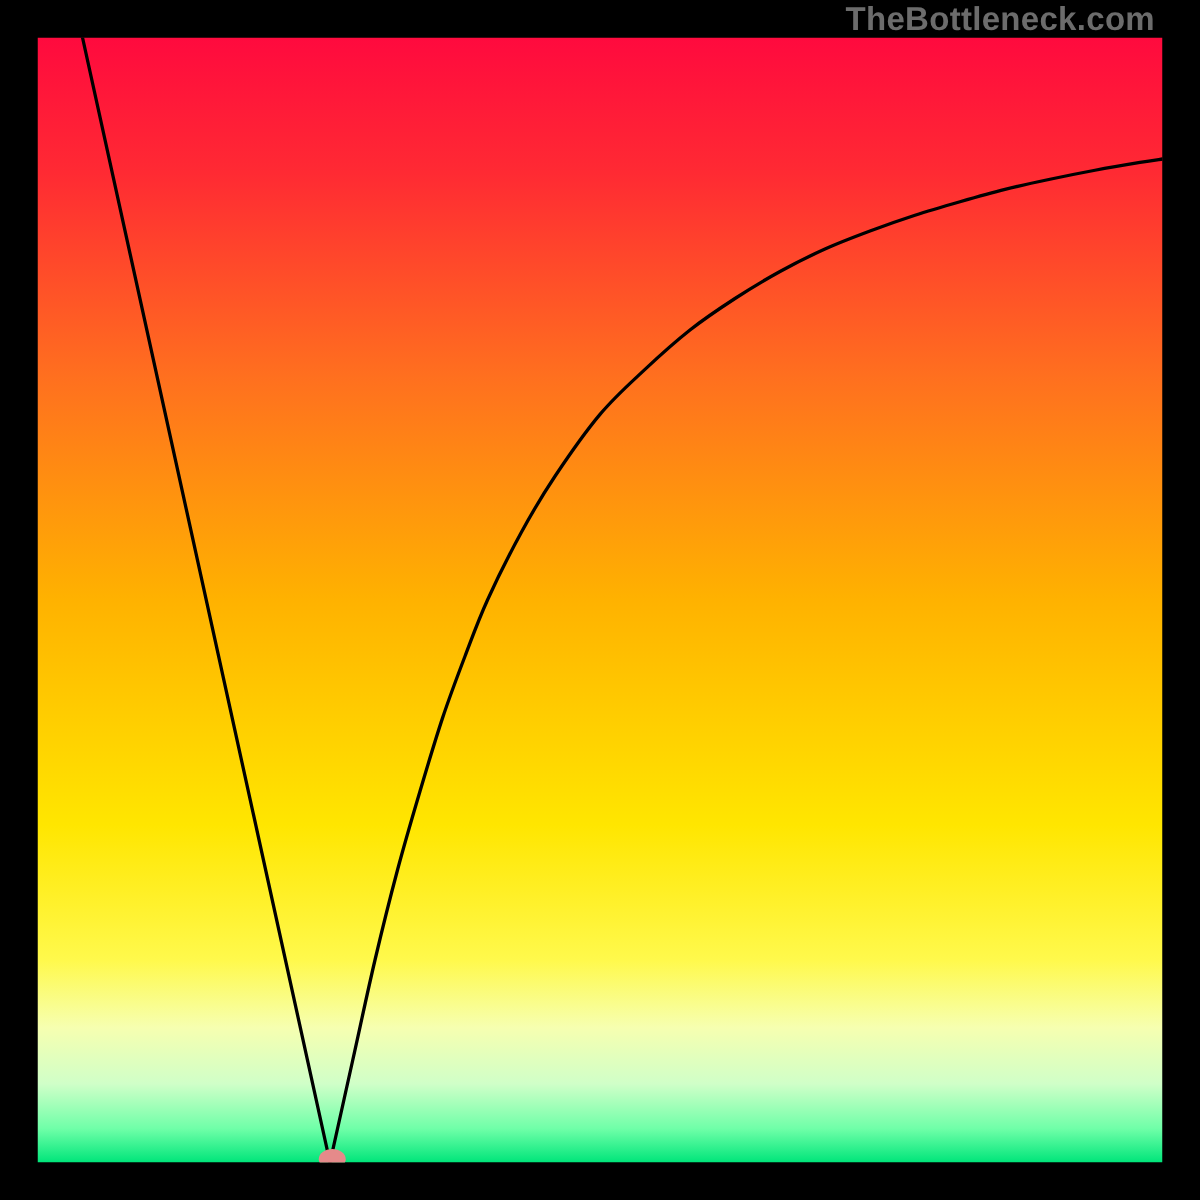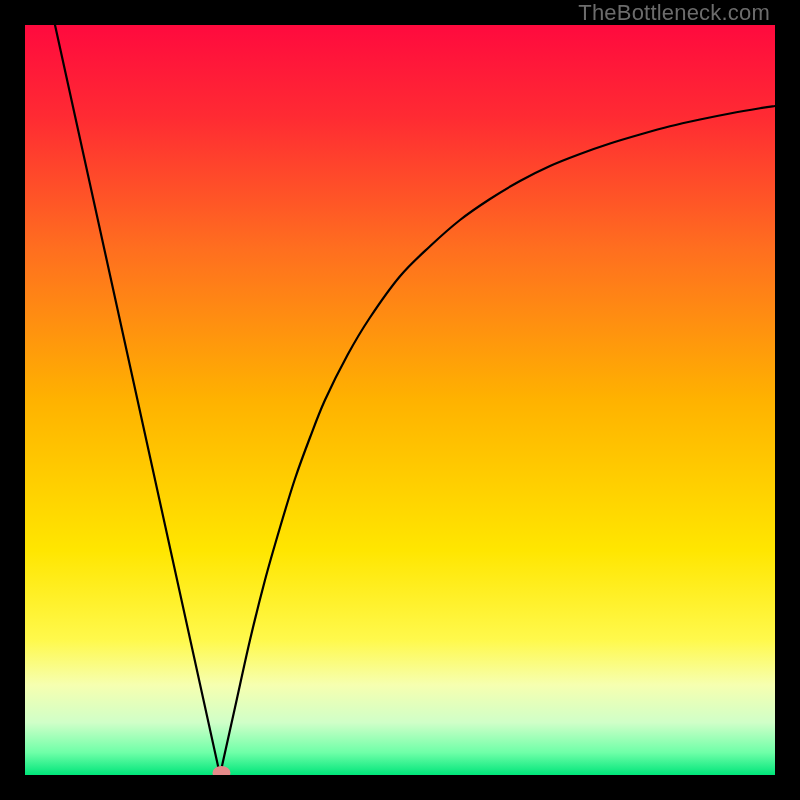--- a/index.html
+++ b/index.html
@@ -26,21 +26,21 @@
     width: 750px;
     height: 750px;
   }
   .watermark {
     position: absolute;
     top: 0px;
     right: 30px;
     color: #6c6c6c;
     font-size: 22px;
     letter-spacing: 0.2px;
-    font-weight: 400;
+    font-weight: 700;
     z-index: 50;
   }
   svg { display: block; }
 </style>
 </head>
 <body>
 
 <div class="watermark">TheBottleneck.com</div>
 
 <div class="frame">

